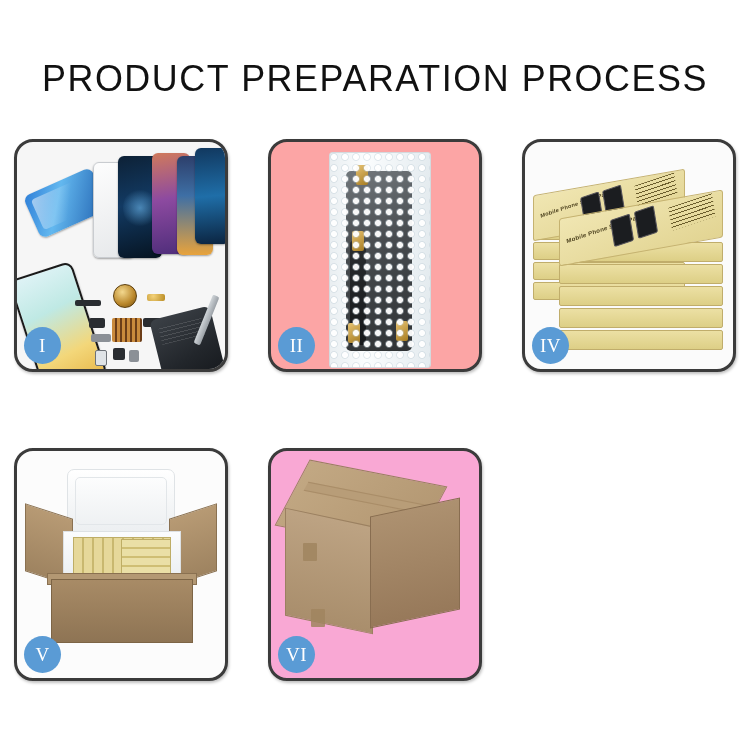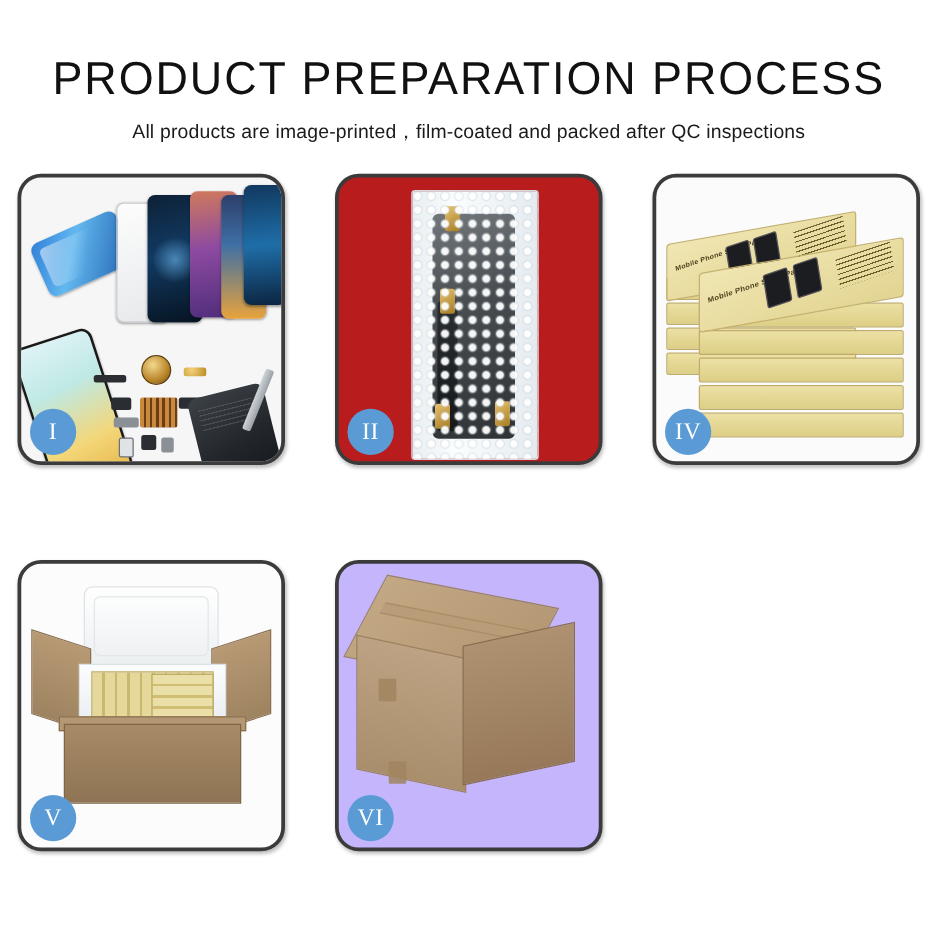--- a/index.html
+++ b/index.html
@@ -12,20 +12,21 @@
     height: 750px;
     font-family: "Liberation Sans", sans-serif;
     overflow: hidden;
     position: relative;
   }
 
   
   .header {
     text-align: center;
     padding-top: 44px;
+    margin-top: 16px;
   }
   .page-title {
     font-family: "Liberation Sans", sans-serif;
     font-size: 37px;
     font-weight: 500;
     color: #111111;
     letter-spacing: 1.6px;
     line-height: 1;
     transform: scaleX(0.97);
     white-space: nowrap;
@@ -172,21 +173,21 @@
     background: repeating-linear-gradient(to bottom, rgba(255,255,255,.13) 0 1px, rgba(0,0,0,0) 1px 4px);
   }
   .tweezer {
     position: absolute; left: 186px; top: 152px; width: 7px; height: 52px;
     background: linear-gradient(to right,#cfd4d8,#9aa0a6);
     transform: rotate(22deg);
     border-radius: 2px;
   }
 
   
-  .p2 { background: #b91c1c; }
+  .p2 { background: #fca5a5; }
   .bubble-bag {
     position: absolute; left: 58px; top: 10px; width: 100px; height: 214px;
     background: linear-gradient(to right,#e9eef1,#fbfdfe 35%,#e4ebef);
     border: 1px solid #d4dade;
     border-radius: 3px;
   }
   .bubble-bag::after {
     content: "";
     position: absolute; inset: 0;
     background-image:
@@ -332,21 +333,21 @@
     border: 1px solid #7d6546;
   }
   .v-rim {
     position: absolute; left: 30px; top: 122px; width: 148px; height: 10px;
     background: #b59madd;
     background: #b39873;
     border: 1px solid #8a7151;
   }
 
   
-  .p6 { background: #c4b5fd; }
+  .p6 { background: #f9a8d4; }
   .c6-top {
     position: absolute; left: 14px; top: 22px; width: 150px; height: 64px;
     background: linear-gradient(120deg,#c2a883,#b29671);
     border: 1px solid #9b8061;
     transform: skewX(-28deg) skewY(10deg);
   }
   .c6-top-seam {
     position: absolute; left: 28px; top: 44px; width: 150px; height: 7px;
     background: #b89d78;
     transform: skewX(-28deg) skewY(10deg);
@@ -370,21 +371,20 @@
     background: #a0855f;
     opacity: .85;
     border-radius: 1px;
   }
 </style>
 </head>
 <body>
 
 <div class="header">
   <div class="page-title">PRODUCT PREPARATION PROCESS</div>
-  <div class="page-subtitle">All products are image-printed，film-coated and packed after QC inspections</div>
 </div>
 
 <div class="grid">
 
   <div class="panel p1">
     <div class="panel-photo">
       <div class="ph ph-a"></div>
       <div class="ph ph-b"></div>
       <div class="ph ph-c"></div>
       <div class="ph ph-d"></div>

